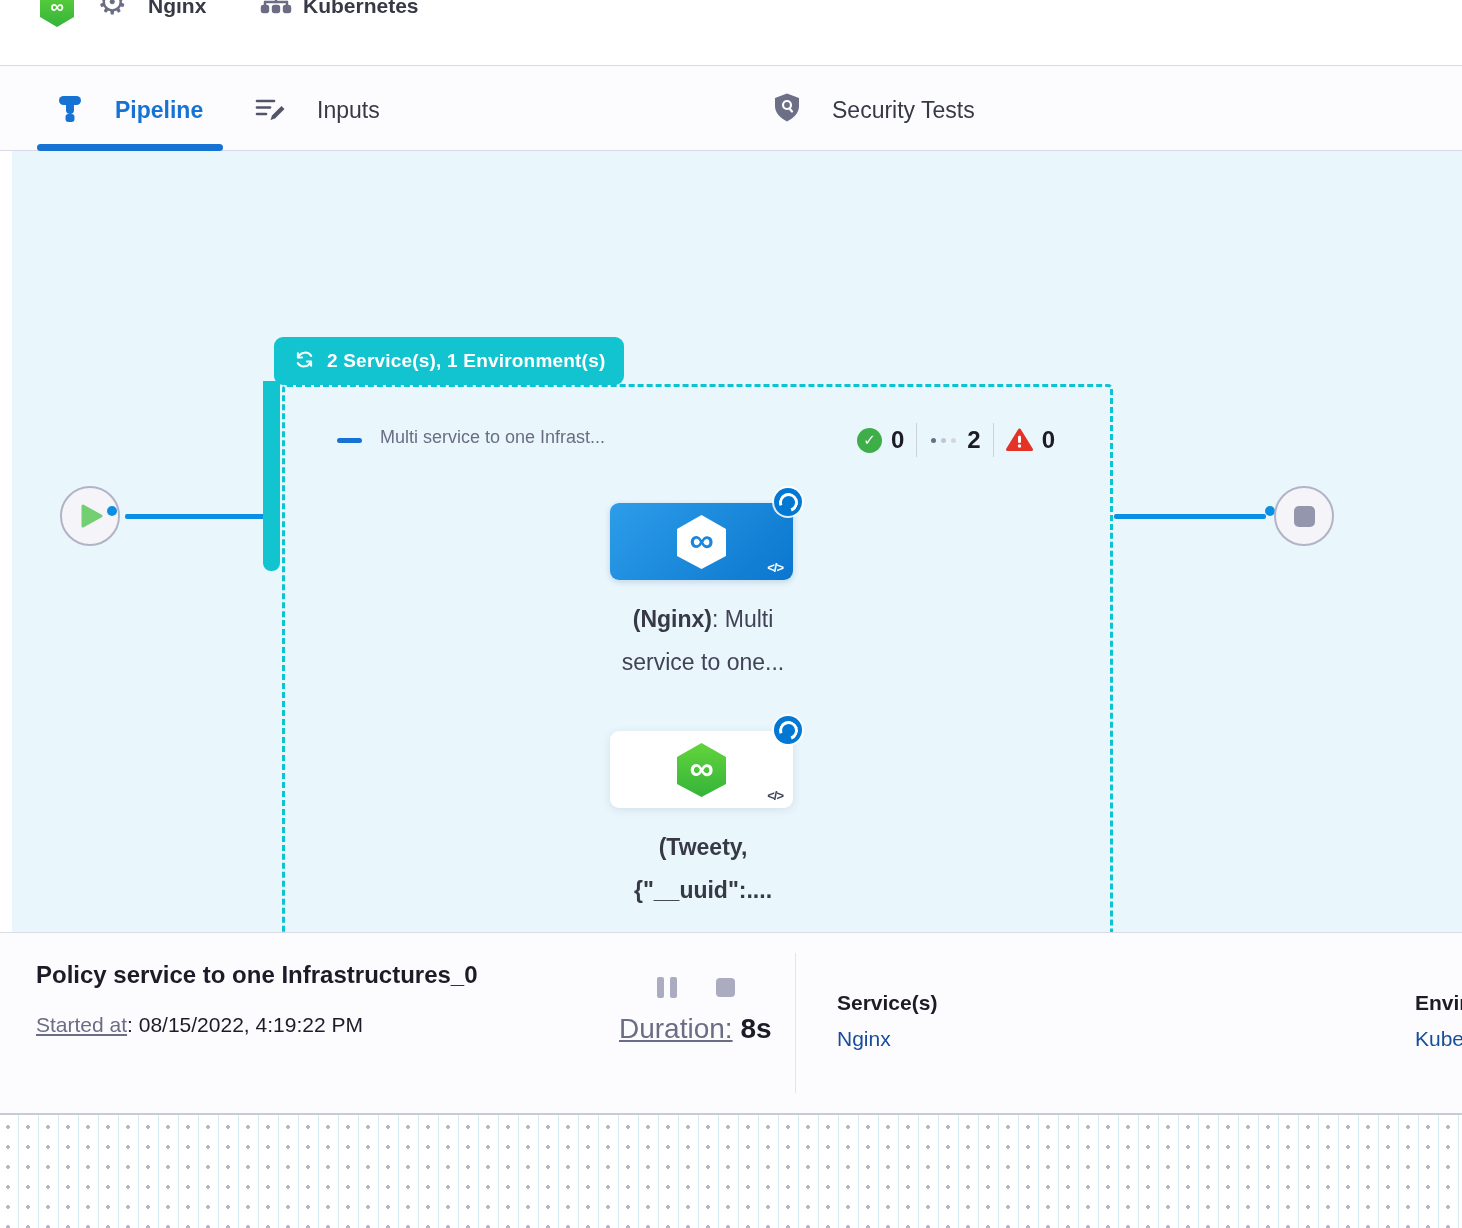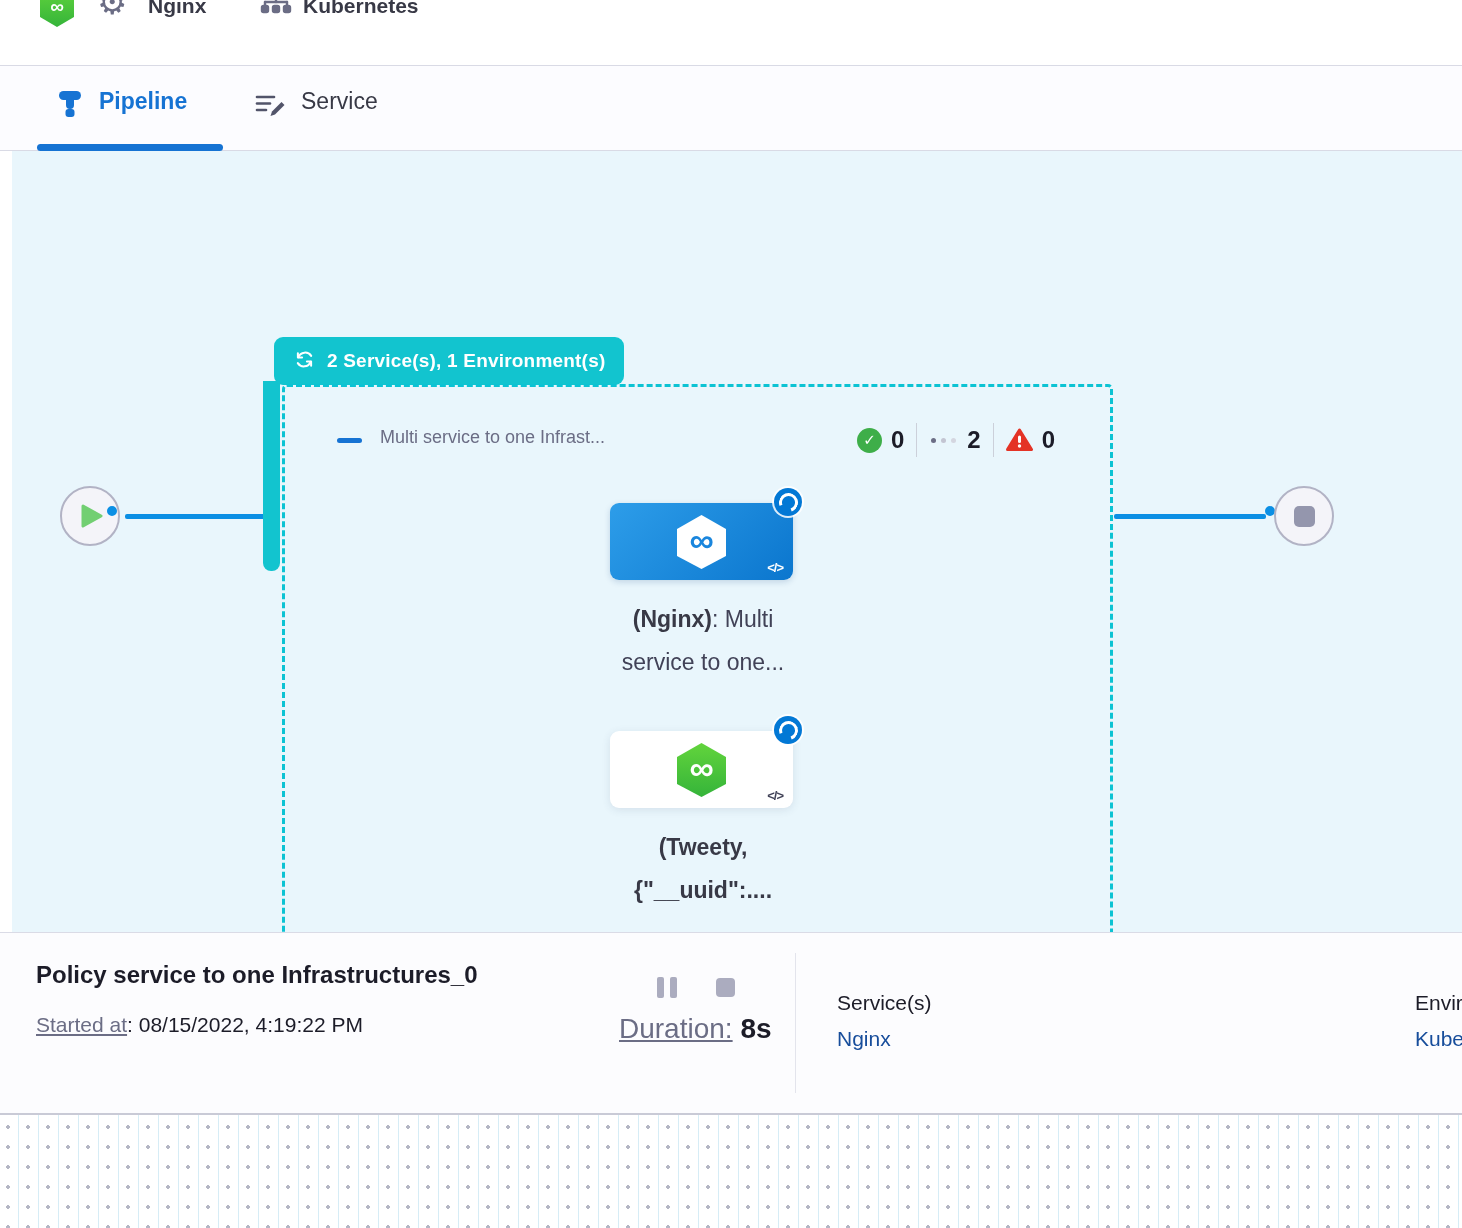--- a/index.html
+++ b/index.html
@@ -13,21 +13,21 @@
   .hex-mini { position:absolute; left:38px; top:-14px; width:38px; height:42px; }
   .hex-mini .inf { position:absolute; left:0; top:0; width:100%; height:100%;
     display:flex; align-items:center; justify-content:center; color:#fff; font-weight:bold; font-size:19px; }
   .gear-glyph { position:absolute; left:97px; top:-18px; font-size:34px; color:#6b6d85; }
   .hdr-label { position:absolute; top:-6px; font-size:21px; font-weight:600; color:#383946; }
   .env-glyph { position:absolute; left:258px; top:-12px; }
 
   
   .tabbar { position:absolute; left:0; top:66px; width:1462px; height:85px; background:#fcfcff;
     border-bottom:1px solid #d9dae5; }
-  .tab { position:absolute; top:22px; height:44px; display:flex; align-items:flex-start; gap:14px; cursor:pointer; }
+  .tab { position:absolute; top:22px; height:44px; display:flex; align-items:center; gap:30px; cursor:pointer; }
   .tab-label { font-size:23px; color:#383946; }
   .tab.active .tab-label { color:#1673d3; font-weight:bold; }
   .tab-underline { position:absolute; left:37px; top:78px; width:186px; height:7px;
     border-radius:4px; background:#1673d3; }
 
   
   .canvas { position:absolute; left:0; top:151px; width:1462px; height:781px; background:#e9f6fc;margin-left:12px; }
 
   .start-node, .end-node { position:absolute; width:60px; height:60px; border-radius:50%;
     background:#f4f4f9; border:2px solid #b2b3c5; display:flex; align-items:center; justify-content:center; }
@@ -87,21 +87,21 @@
     border-top:1px solid #dadbe6; }
   .f-title { position:absolute; left:36px; top:28px; font-size:24px; font-weight:bold; color:#1c1c28; }
   .f-sub { position:absolute; left:36px; top:80px; font-size:21px; color:#1c1c28; }
   .f-gray { color:#6b6d85;text-decoration:underline; }
   .pause-btn { position:absolute; left:657px; top:44px; display:flex; gap:6px; cursor:pointer; }
   .pause-btn i { width:7px; height:21px; background:#abacbf; border-radius:2px; display:block; }
   .stop-btn { position:absolute; left:716px; top:45px; width:19px; height:19px; background:#abacbf;
     border-radius:4px; cursor:pointer; }
   .f-duration { position:absolute; left:619px; top:80px; font-size:28px; color:#1c1c28; }
   .f-vdiv { position:absolute; left:795px; top:20px; width:1px; height:140px; background:#e3e4ec; }
-  .f-col-label { position:absolute; top:58px; font-size:21px; font-weight:400; color:#1c1c28; }
+  .f-col-label { position:absolute; top:58px; font-size:21px; font-weight:700; color:#1c1c28; }
   .f-col-value { position:absolute; top:94px; font-size:21px; color:#174d9b; cursor:pointer; }
 
   
   .dotgrid { position:absolute; left:0; top:1113px; width:1462px; height:115px; background-color:#fff;
     border-top:2px solid #c9cad6;
     background-image:
       linear-gradient(90deg, rgba(165,214,235,.45) 1px, transparent 1px),
       radial-gradient(circle, #b4b6c4 1.6px, transparent 2.1px);
     background-size:20px 20px, 20px 20px;
     background-position:18px 0, 18px 2px; }
@@ -156,21 +156,31 @@
       <span>
         <svg width="34" height="32" viewBox="0 0 34 32">
           <g stroke="#52546a" stroke-width="2.6" stroke-linecap="round">
             <line x1="4" y1="9" x2="21" y2="9"></line>
               <line x1="4" y1="15.5" x2="17" y2="15.5"></line>
             <line x1="4" y1="22" x2="13" y2="22"></line>
           </g>
           <path d="M19 23.5 L28.5 14 L31.5 17 L22 26.5 L17.5 28 Z" fill="#52546a"></path>
         </svg>
       </span>
-      <span class="tab-label">Service</span>
+      <span class="tab-label">Inputs</span>
+    </div>
+    <div class="tab" style="left:772px;">
+      <span>
+        <svg width="30" height="32" viewBox="0 0 30 32">
+          <path d="M15 1.5 L27 6 V14 C27 21 22 25.5 15 29.5 C8 25.5 3 21 3 14 V6 Z" fill="#6d6f87"></path>
+          <circle cx="15" cy="13" r="4" fill="none" stroke="#fff" stroke-width="2.2"></circle>
+          <line x1="17.5" y1="16.5" x2="20" y2="19.5" stroke="#fff" stroke-width="2.2" stroke-linecap="round"></line>
+        </svg>
+      </span>
+      <span class="tab-label">Security Tests</span>
     </div>
     <div class="tab-underline"></div>
   </div>
 
   <div class="canvas">
 
     <div class="start-node">
       <svg width="22" height="24" viewBox="0 0 22 24" style="margin-left:4px;">
         <polygon points="2,2 20,12 2,22" fill="#72cf72" stroke="#72cf72" stroke-width="3" stroke-linejoin="round"></polygon>
       </svg>

